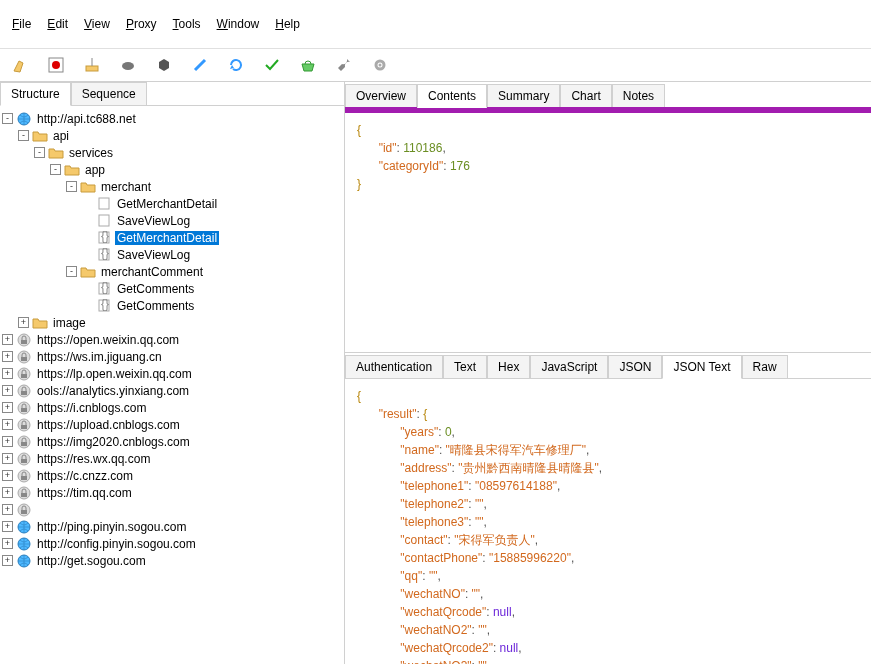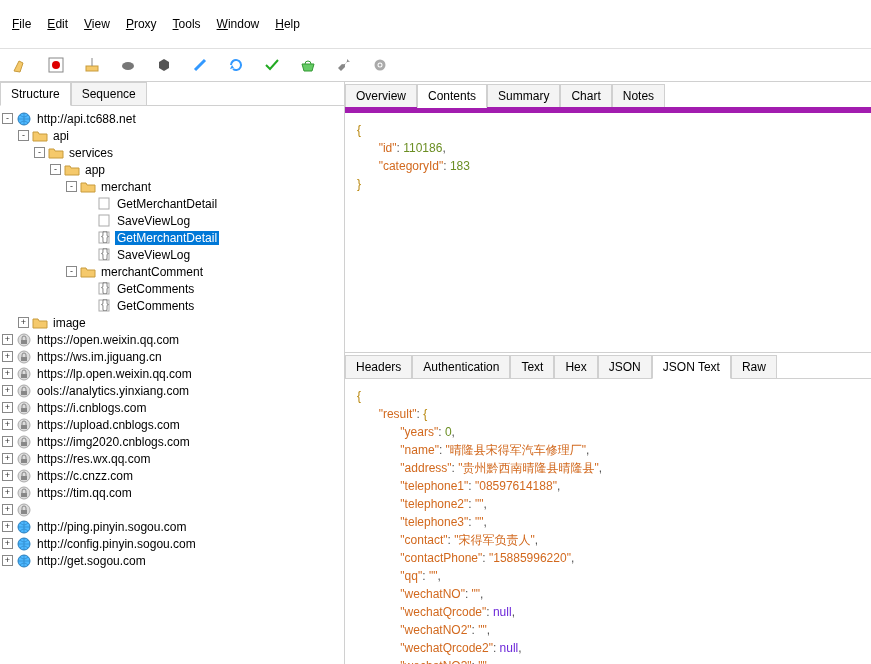--- a/index.html
+++ b/index.html
@@ -426,27 +426,27 @@
   <div class="right-pane">
     <div class="right-tabs-top tabs" id="right-tabs-top">
         <div class="tab">Overview</div>
         <div class="tab active">Contents</div>
         <div class="tab">Summary</div>
         <div class="tab">Chart</div>
         <div class="tab">Notes</div>
       </div>
     <div class="req-body" id="req-body"><span class="j-brace">{</span>
    <span class="j-key">"id"</span><span class="j-punc">: </span><span class="j-num">110186</span><span class="j-punc">,</span>
-   <span class="j-key">"categoryId"</span><span class="j-punc">: </span><span class="j-num">183</span>
+   <span class="j-key">"categoryId"</span><span class="j-punc">: </span><span class="j-num">176</span>
 <span class="j-brace">}</span></div>
     <div class="resp-tabs tabs" id="resp-tabs">
-        <div class="tab">Headers</div>
         <div class="tab">Authentication</div>
         <div class="tab">Text</div>
         <div class="tab">Hex</div>
+        <div class="tab">JavaScript</div>
         <div class="tab">JSON</div>
         <div class="tab active">JSON Text</div>
         <div class="tab">Raw</div>
       </div>
     <div class="resp-body" id="resp-body"><span class="j-brace">{</span>
    <span class="j-key">"result"</span><span class="j-punc">: </span><span class="j-brace">{</span>
       <span class="j-key">"years"</span><span class="j-punc">: </span><span class="j-num">0</span><span class="j-punc">,</span>
       <span class="j-key">"name"</span><span class="j-punc">: </span><span class="j-str">"晴隆县宋得军汽车修理厂"</span><span class="j-punc">,</span>
       <span class="j-key">"address"</span><span class="j-punc">: </span><span class="j-str">"贵州黔西南晴隆县晴隆县"</span><span class="j-punc">,</span>
       <span class="j-key">"telephone1"</span><span class="j-punc">: </span><span class="j-str">"08597614188"</span><span class="j-punc">,</span>

